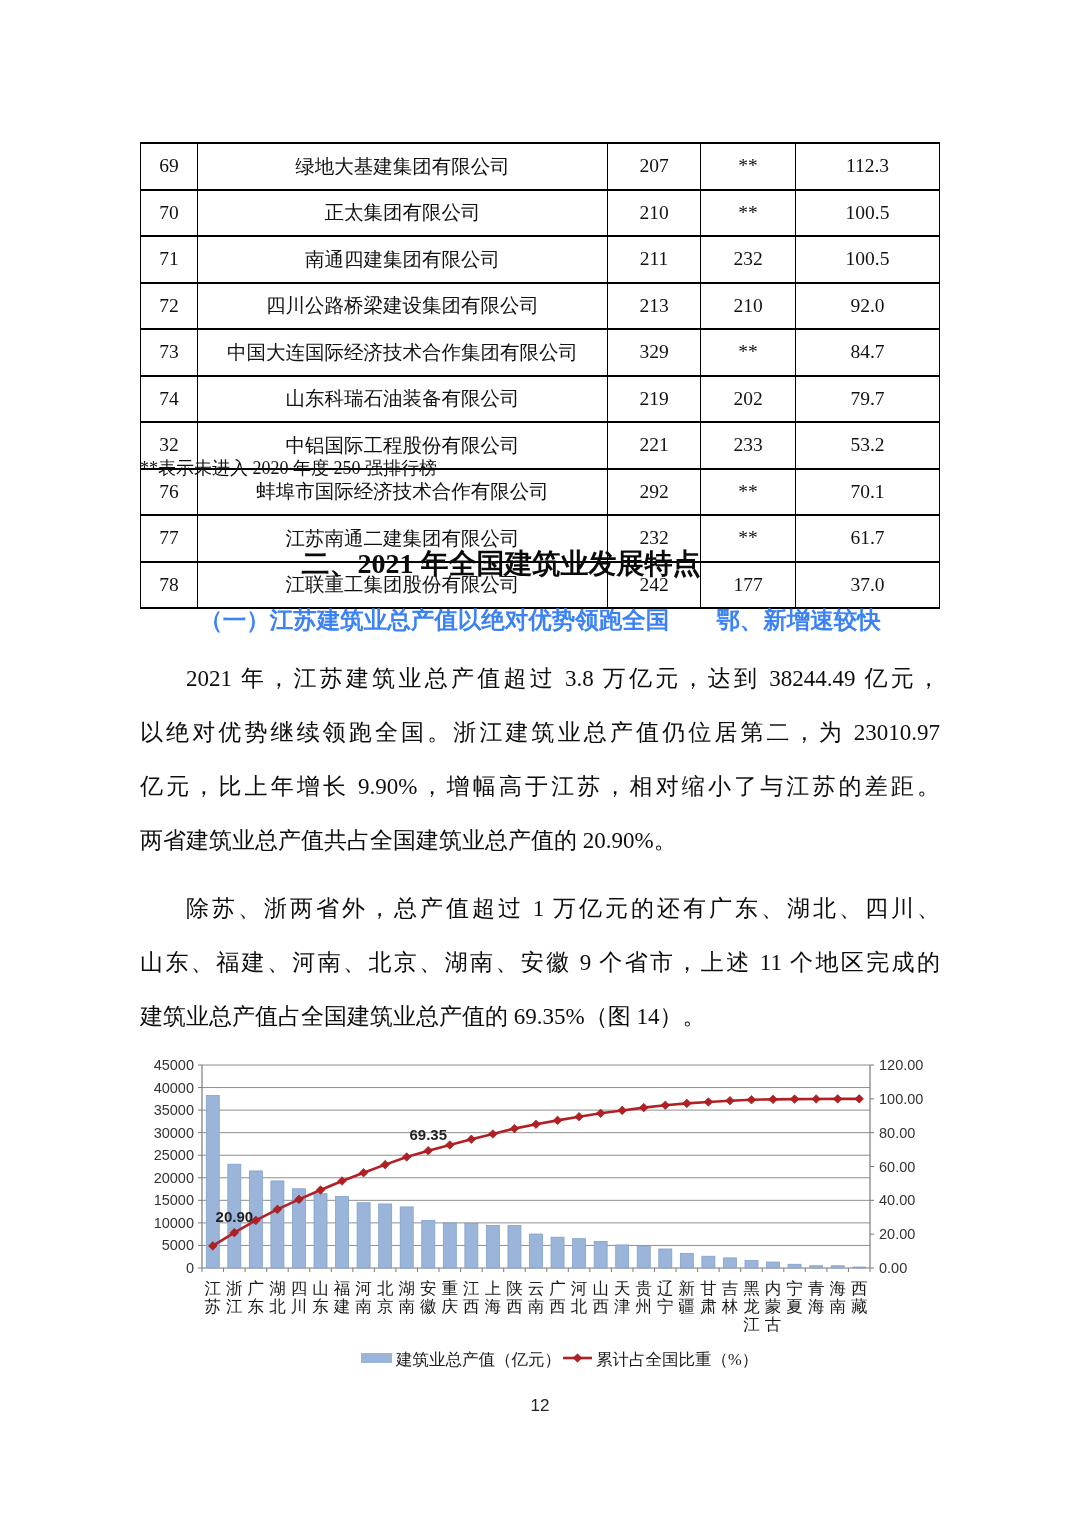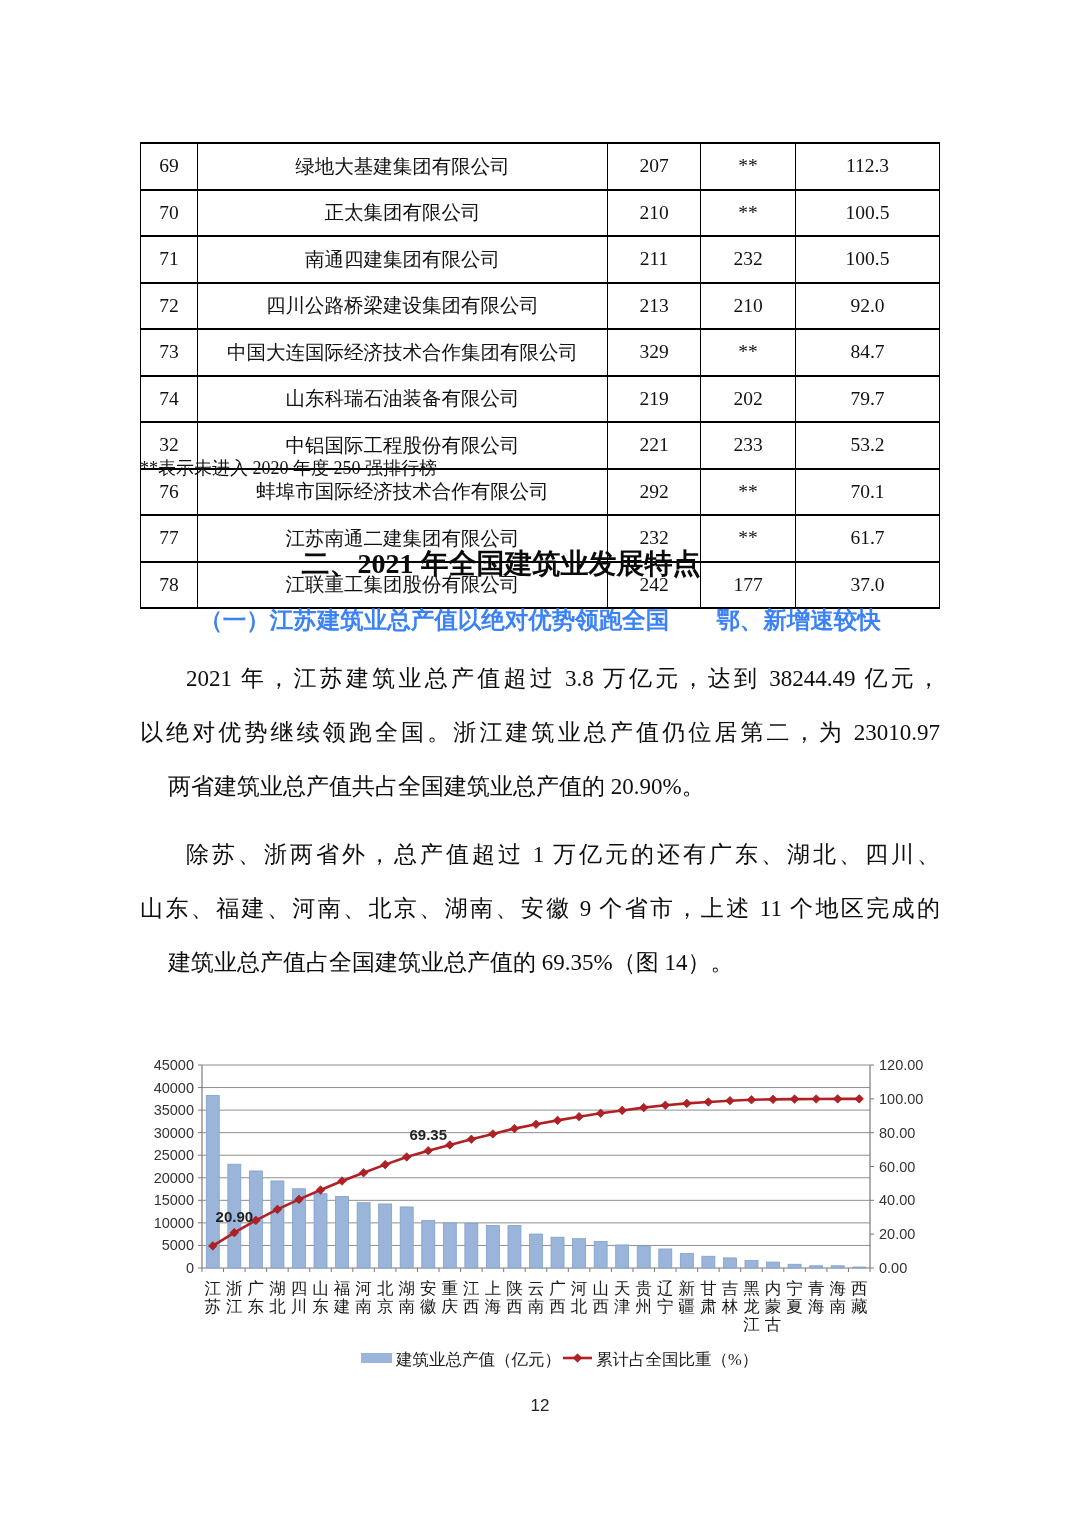--- a/index.html
+++ b/index.html
@@ -36,21 +36,21 @@
   }
   
   .body-text{
     position:absolute; left:140px; top:652px; width:800px;
     font-size:23px; color:#0d0d0d;
   }
   .para .bline{
     height:54px; line-height:54px; white-space:nowrap;
     text-align:justify; text-align-last:justify; overflow:hidden;
   }
-  .para .bline.last{ text-align-last:left;margin-left:28px; }
+  .para .bline.last{ text-align-last:left; }
   .para .bline.first{ text-indent:46px; }
   .para + .para{ margin-top:14px; }
   
   .chart-wrap{ position:absolute; left:140px; top:1050px; width:800px; height:345px; }
   .chart-wrap svg{ display:block; }
   svg text{ font-family:"Liberation Sans","DejaVu Sans",sans-serif; }
   svg text.cjk{ font-family:"Liberation Serif","DejaVu Serif",serif; }
   
   .page-num{
     position:absolute; left:0; top:1396px; width:1080px; text-align:center;
@@ -146,20 +146,21 @@
 
   <div class="footnote">**表示未进入 2020 年度 250 强排行榜</div>
 
   <div class="h-section">二、2021 年全国建筑业发展特点</div>
   <div class="h-subsection">（一）江苏建筑业总产值以绝对优势领跑全国　　鄂、新增速较快</div>
 
   <div class="body-text" id="body-text">
       <div class="para">
         <div class="bline first">2021 年，江苏建筑业总产值超过 3.8 万亿元，达到 38244.49 亿元，</div>
         <div class="bline">以绝对优势继续领跑全国。浙江建筑业总产值仍位居第二，为 23010.97</div>
+        <div class="bline">亿元，比上年增长 9.90%，增幅高于江苏，相对缩小了与江苏的差距。</div>
         <div class="bline last">两省建筑业总产值共占全国建筑业总产值的 20.90%。</div>
       </div>
       <div class="para">
         <div class="bline first">除苏、浙两省外，总产值超过 1 万亿元的还有广东、湖北、四川、</div>
         <div class="bline">山东、福建、河南、北京、湖南、安徽 9 个省市，上述 11 个地区完成的</div>
         <div class="bline last">建筑业总产值占全国建筑业总产值的 69.35%（图 14）。</div>
       </div>
     </div>
 
   <div class="chart-wrap" id="chart-wrap">

